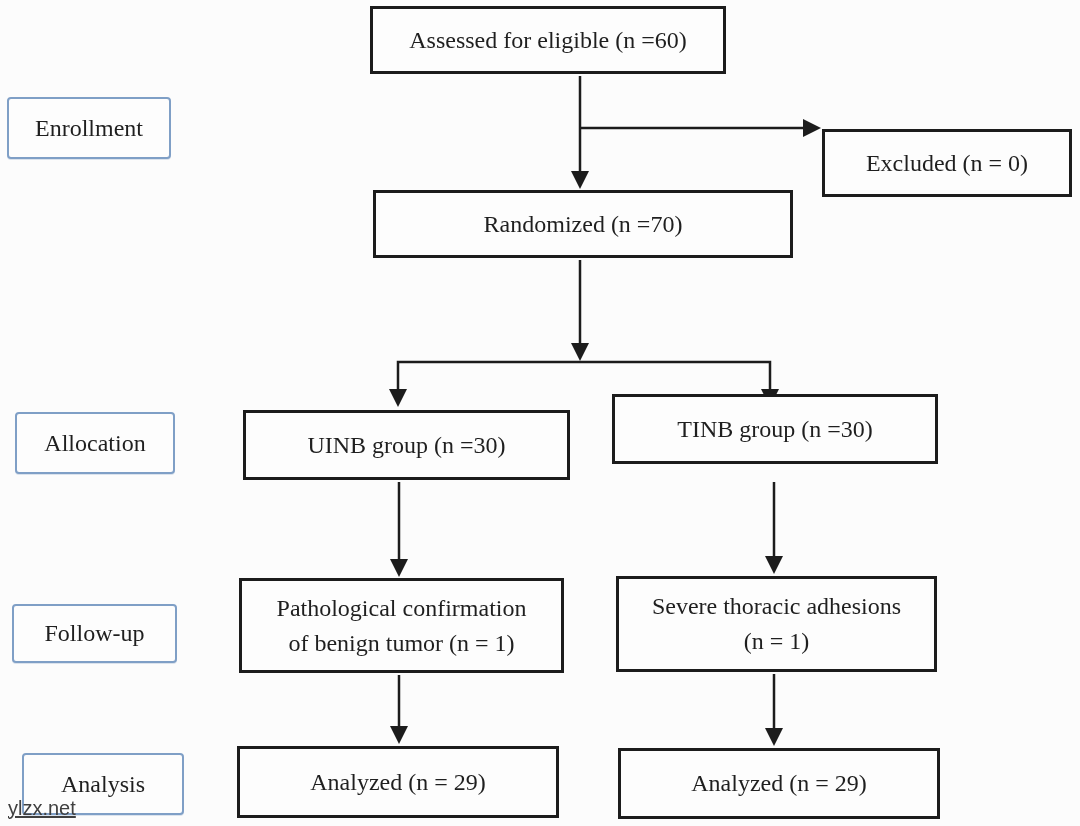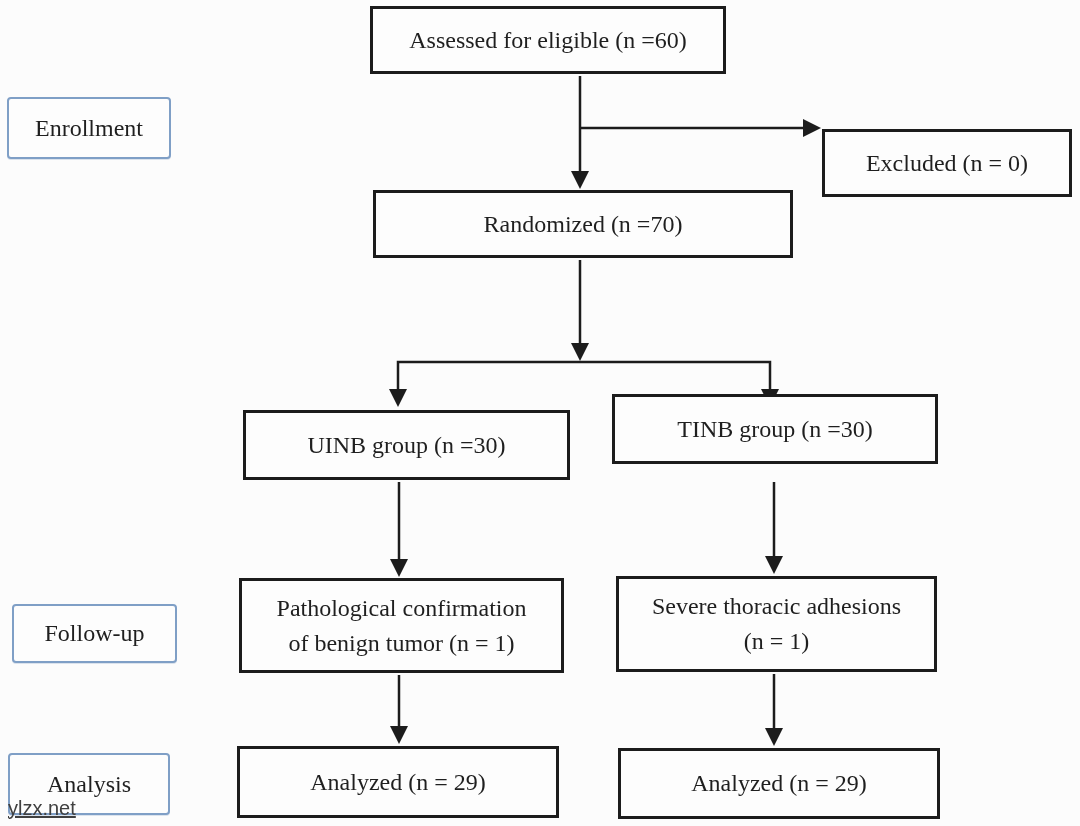--- a/index.html
+++ b/index.html
@@ -65,21 +65,21 @@
   #box-uinb          { left: 243px; top: 410px; width: 327px; height: 70px; }
   #box-tinb          { left: 612px; top: 394px; width: 326px; height: 70px; }
   #box-followup-left { left: 239px; top: 578px; width: 325px; height: 95px; }
   #box-followup-right{ left: 616px; top: 576px; width: 321px; height: 96px; }
   #box-analyzed-left { left: 237px; top: 746px; width: 322px; height: 72px; }
   #box-analyzed-right{ left: 618px; top: 748px; width: 322px; height: 71px; }
   
   #stage-enrollment  { left: 7px;  top: 97px;  width: 164px; height: 62px; }
   #stage-allocation  { left: 15px; top: 412px; width: 160px; height: 62px; }
   #stage-followup    { left: 12px; top: 604px; width: 165px; height: 59px; }
-  #stage-analysis    { left: 8px; top: 753px; width: 162px; height: 62px; }
+  #stage-analysis    { left: 22px; top: 753px; width: 162px; height: 62px; }
 </style>
 </head>
 <body>
 
 <div class="canvas">
 
   <svg class="arrows" width="1080" height="826" viewBox="0 0 1080 826" xmlns="http://www.w3.org/2000/svg">
     <g stroke="#1c1c1c" stroke-width="2.5" fill="none">
       <line x1="580" y1="76" x2="580" y2="172"></line>
       <line x1="580" y1="128" x2="806" y2="128"></line>
@@ -98,20 +98,23 @@
       <polygon points="770,407 761,389 779,389"></polygon>
       <polygon points="399,577 390,559 408,559"></polygon>
       <polygon points="774,574 765,556 783,556"></polygon>
       <polygon points="399,744 390,726 408,726"></polygon>
       <polygon points="774,746 765,728 783,728"></polygon>
     </g>
   </svg>
 
   <div class="stage" id="stage-enrollment">
     <span>Enrollment</span>
+  </div>
+  <div class="stage" id="stage-allocation">
+    <span>Allocation</span>
   </div>
   <div class="stage" id="stage-followup">
     <span>Follow-up</span>
   </div>
   <div class="stage" id="stage-analysis">
     <span>Analysis</span>
   </div>
 
   <div class="node" id="box-assessed">
     <span>Assessed for eligible (n =60)</span>

